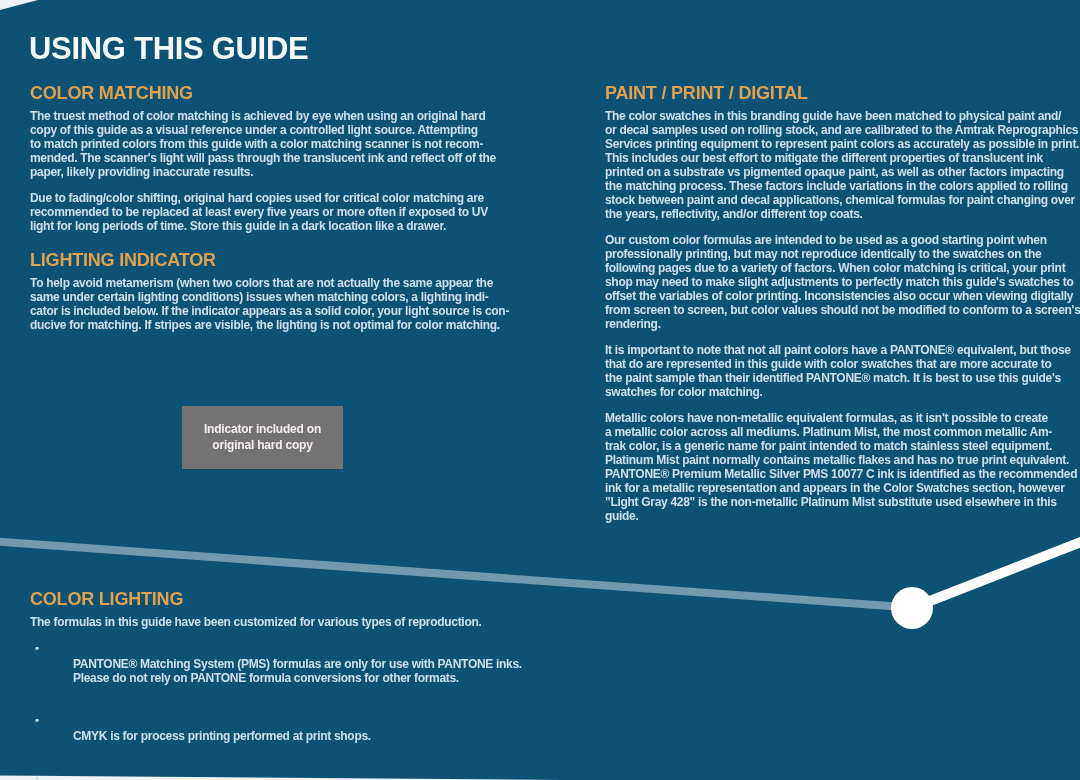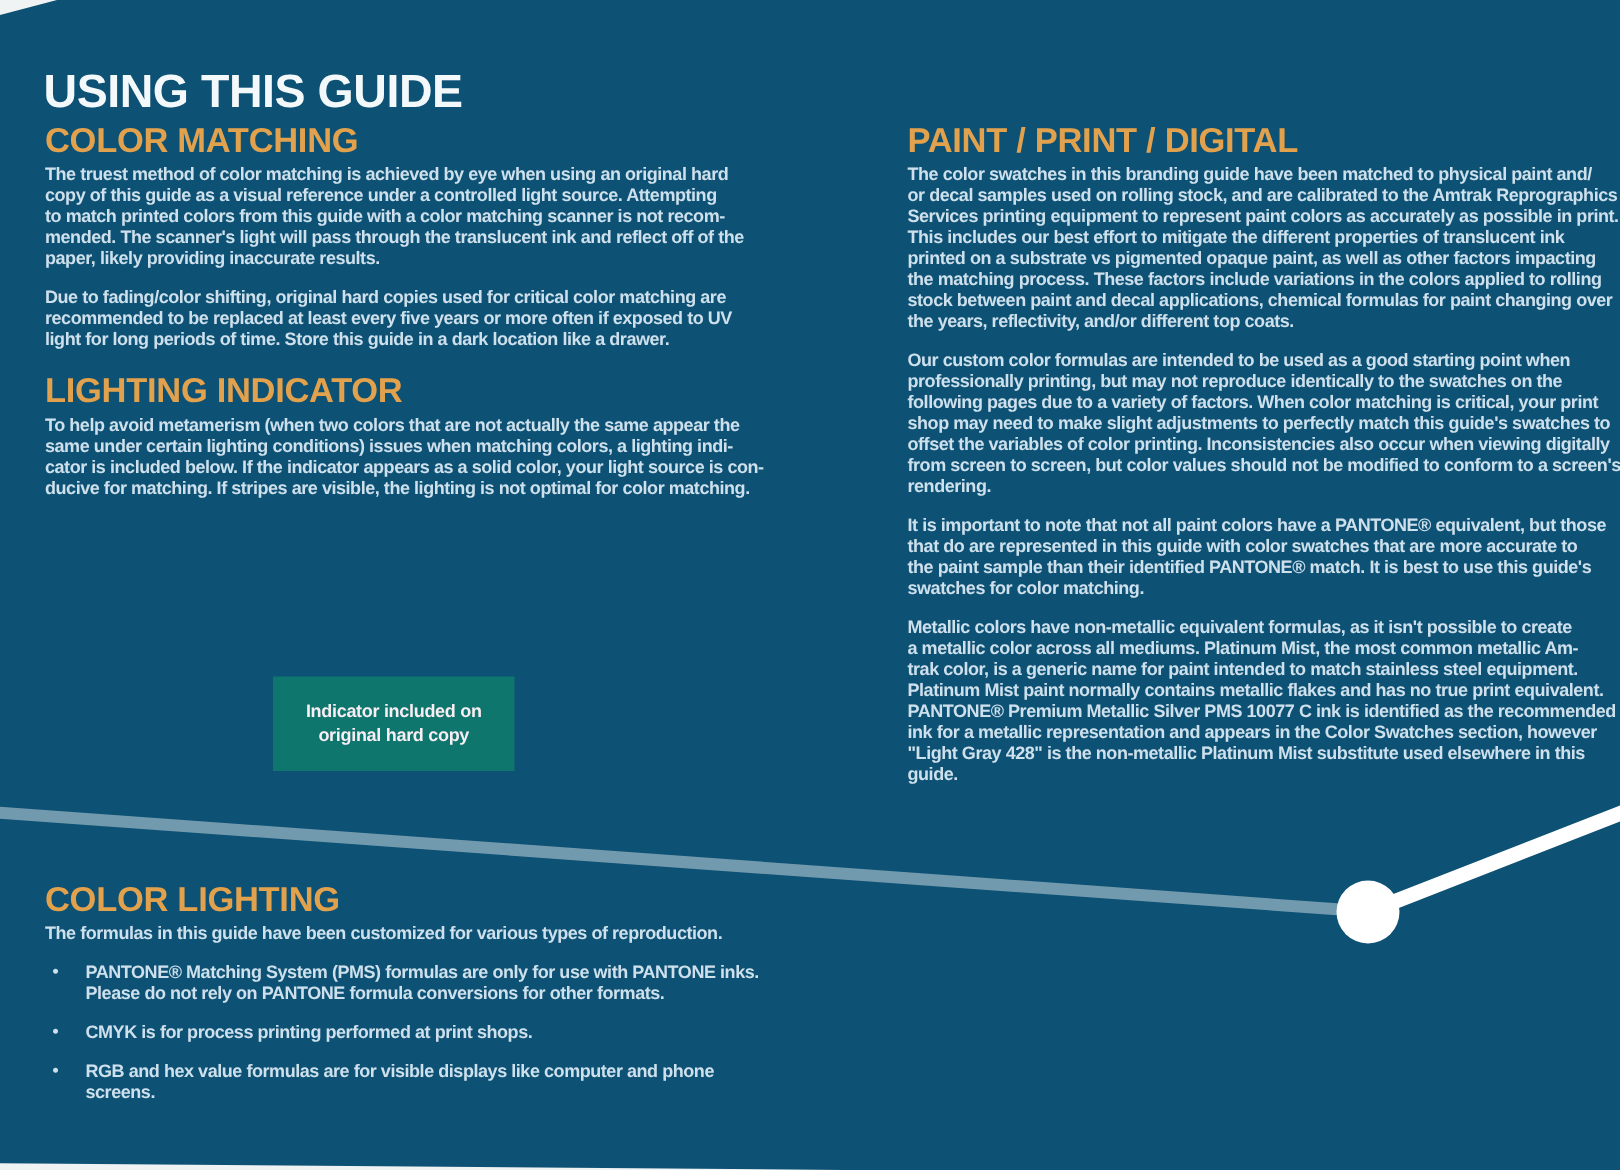--- a/index.html
+++ b/index.html
@@ -4,58 +4,57 @@
 <style>
   html, body { margin: 0; padding: 0; }
   body {
     width: 1080px; height: 780px;
     background: #0d5174;
     overflow: hidden;
     position: relative;
     font-family: "Liberation Sans", sans-serif;
   }
   .page-title {
-    position: absolute; left: 29px; top: 22px;
+    position: absolute; left: 29px; top: 10px;
     font-size: 31px; font-weight: bold;
     color: #f3f8fb; letter-spacing: -0.3px;
     z-index: 2;
   }
   .col-left  { position: absolute; left: 30px;  top: 82px; width: 522px; z-index: 2; }
   .col-right { position: absolute; left: 605px; top: 82px; width: 480px; z-index: 2; }
   .bottom-block { position: absolute; left: 30px; top: 588px; width: 530px; z-index: 2; }
   .heading {
-    color: #e2a14c; font-size: 23px; font-weight: bold;
+    color: #e2a14c; font-size: 18px; font-weight: bold;
     line-height: 22px; letter-spacing: -0.2px;
     margin: 0 0 5px 0;
   }
   .heading.spaced { margin-top: 16px; }
   .body-text {
     color: #cde0ec; font-size: 12px; font-weight: bold;
     line-height: 14px; letter-spacing: -0.3px;
     white-space: pre-line;
     margin: 0 0 12px 0;
   }
   .callout {
     position: absolute; left: 182px; top: 406px;
     width: 161px; height: 63px;
-    background: #0f766e;
+    background: #737373;
     display: flex; align-items: center; justify-content: center;
     text-align: center;
     color: #f8eef3; font-size: 12px; font-weight: bold;
     line-height: 15.5px; letter-spacing: -0.2px;
     white-space: pre-line;
     z-index: 2;
-    margin-top: 45px;
   }
   .bullet-item { display: flex; margin: 0 0 12px 0; }
   .bullet-dot {
     width: 27px; padding-left: 5px; box-sizing: border-box;
     color: #cde0ec; font-size: 11.6px; font-weight: bold; line-height: 14px;
   }
-  .bullet-text { flex: 1; margin: 0; }
+  .bullet-text { flex: 1; margin: 16px; }
   .graphics-overlay {
     position: absolute; left: 0; top: 0; width: 1080px; height: 780px;
     z-index: 1; pointer-events: none;
   }
 </style>
 </head>
 <body>
 
 <svg class="graphics-overlay" width="1080" height="780" viewBox="0 0 1080 780">
   <polygon points="0,0 38,0 0,10" fill="#f0f3f4"></polygon>

